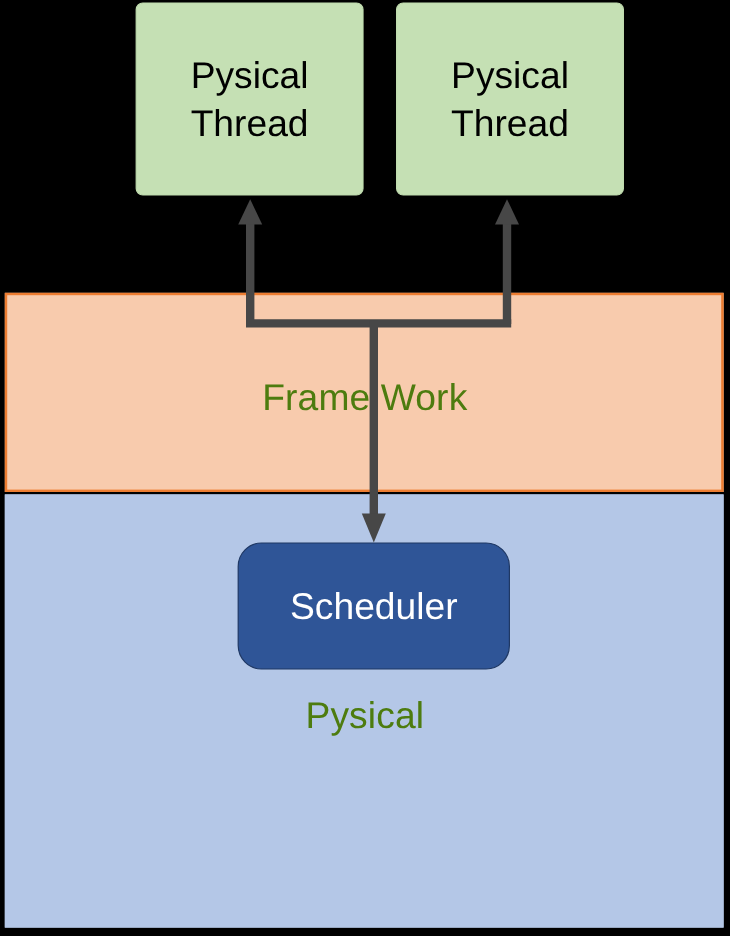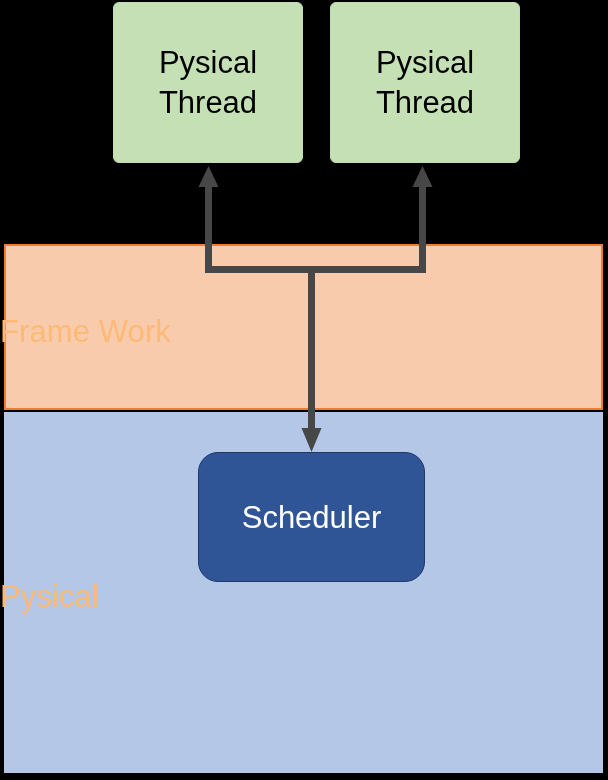--- a/index.html
+++ b/index.html
@@ -35,24 +35,25 @@
     top: 412px;
     width: 599px;
     height: 361px;
     background: #B4C7E7;
     border: 1px solid #B4C7E7;
   }
 
   
   .band-label {
     position: absolute;
-    color: #fdba74;
+    color: #4d7c0f;
     font-size: 31px;
     line-height: 1;
     white-space: nowrap;
+    text-align: center;
     letter-spacing: 0.1px;
   }
   #framework-label {
     left: 0px;
     top: 316px;
     width: 608px;
   }
   #kernel-label {
     left: 0px;
     top: 581px;
@@ -79,21 +80,21 @@
     font-size: 31px;
     line-height: 1.28;
   }
   #thread-box-1 { left: 113px; }
   #thread-box-2 { left: 330px; }
 
   #scheduler-box {
     left: 198px;
     top: 452px;
     width: 227px;
-    height: 130px;
+    height: 106px;
     background: #2F5597;
     border: 1px solid #1F3864;
     border-radius: 20px;
     color: #FFFFFF;
     font-size: 31px;
     line-height: 1;
   }
 
   
   #connectors {

